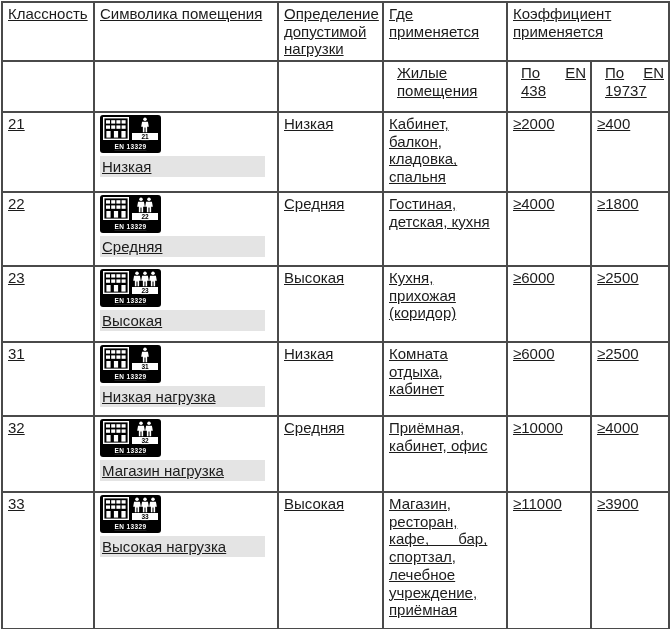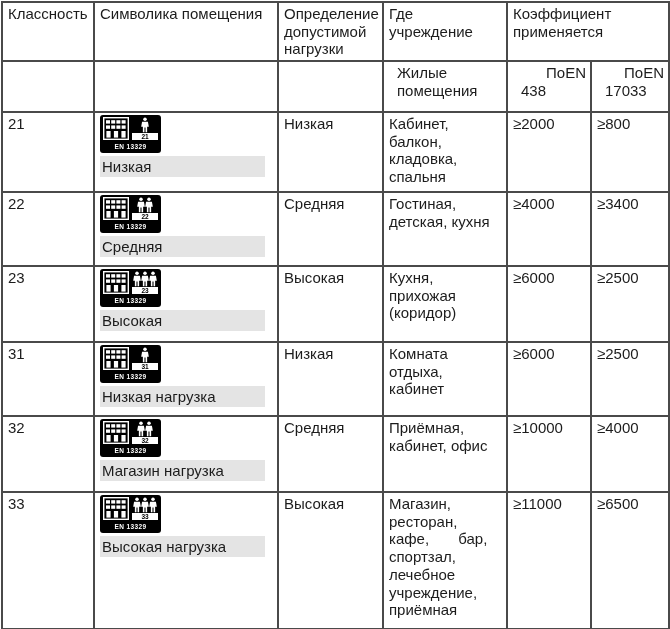--- a/index.html
+++ b/index.html
@@ -11,31 +11,32 @@
   table.grid{
     border-collapse:collapse;table-layout:fixed;
     position:absolute;left:1px;top:1px;width:667px;
   }
   table.grid td{
     border:2px solid #4a4a4a;
     vertical-align:top;
     padding:2px 4px 2px 5px;
     font-size:15px;line-height:1.18;
     overflow:hidden;
+    text-decoration:underline;
   }
   td.pre{white-space:pre-wrap;}
   tr.rh1 td{height:50px;}
   tr.rh2 td{height:45px;padding-left:13px;}
   tr.r0  td{height:74px;}
   tr.r1  td{height:68px;}
   tr.r2  td{height:70px;border-radius:10px;}
   tr.r3  td{height:68px;margin-left:19px;}
   tr.r4  td{height:70px;}
   tr.r5  td{height:131px;}
-  .jline{display:flex;justify-content:flex-end;}
+  .jline{display:flex;justify-content:space-between;}
   td.sym{padding:3px 4px 3px 5px;}
   
   .picto{
     width:61px;height:38px;background:#000;border-radius:3px;
     padding:2px 3px;box-sizing:border-box;
     display:flex;flex-direction:column;justify-content:space-between;
   }
   .picto-top{display:flex;gap:3px;align-items:flex-start;}
   .bldsvg{width:26px;height:23px;display:block;}
   .ppl-wrap{width:26px;display:flex;flex-direction:column;align-items:center;}
@@ -70,21 +71,21 @@
     </colgroup>
 
     <tbody>
         <tr class="rh1">
       <td class="pre">Классность</td>
       <td class="pre">Символика помещения</td>
       <td class="pre">Определение
 допустимой
 нагрузки</td>
       <td class="pre">Где
-учреждение</td>
+применяется</td>
       <td class="pre" colspan="2">Коэффициент
 применяется</td>
     </tr>
 
     <tr class="rh2">
       <td></td>
       <td></td>
       <td></td>
       <td class="pre">Жилые
 помещения</td>
@@ -93,21 +94,21 @@
               <span>По</span>
               <span>EN</span>
             </div>
             <div>438</div>
           </td>
       <td>
             <div class="jline">
               <span>По</span>
               <span>EN</span>
             </div>
-            <div>17033</div>
+            <div>19737</div>
           </td>
     </tr>
 
     <tr class="r0">
       <td>21</td>
       <td class="sym">
             <div class="picto">
               <div class="picto-top">
                 <span class="bld">
                   <svg class="bldsvg" viewBox="0 0 26 23">
@@ -140,21 +141,21 @@
               <div class="std">EN 13329</div>
             </div>
             <div class="caption">Низкая</div>
           </td>
       <td>Низкая</td>
       <td class="pre">Кабинет,
 балкон,
 кладовка,
 спальня</td>
       <td>≥2000</td>
-      <td>≥800</td>
+      <td>≥400</td>
     </tr>
 
     <tr class="r1">
       <td>22</td>
       <td class="sym">
             <div class="picto">
               <div class="picto-top">
                 <span class="bld">
                   <svg class="bldsvg" viewBox="0 0 26 23">
                     <rect x="0.7" y="0.7" width="24.6" height="21.6" fill="none" stroke="#fff" stroke-width="1.4"></rect>
@@ -188,21 +189,21 @@
                 </span>
               </div>
               <div class="std">EN 13329</div>
             </div>
             <div class="caption">Средняя</div>
           </td>
       <td>Средняя</td>
       <td class="pre">Гостиная,
 детская, кухня</td>
       <td>≥4000</td>
-      <td>≥3400</td>
+      <td>≥1800</td>
     </tr>
 
     <tr class="r2">
       <td>23</td>
       <td class="sym">
             <div class="picto">
               <div class="picto-top">
                 <span class="bld">
                   <svg class="bldsvg" viewBox="0 0 26 23">
                     <rect x="0.7" y="0.7" width="24.6" height="21.6" fill="none" stroke="#fff" stroke-width="1.4"></rect>
@@ -391,17 +392,17 @@
           </td>
       <td>Высокая</td>
       <td class="pre">Магазин,
 ресторан,
 кафе,       бар,
 спортзал,
 лечебное
 учреждение,
 приёмная</td>
       <td>≥11000</td>
-      <td>≥6500</td>
+      <td>≥3900</td>
     </tr>
   </tbody>
     </table>
 </div>
 
 </body></html>

